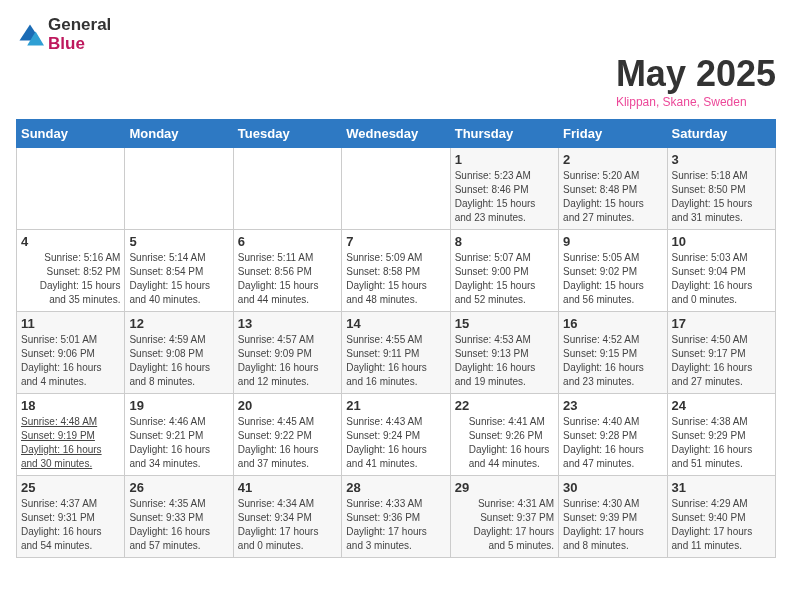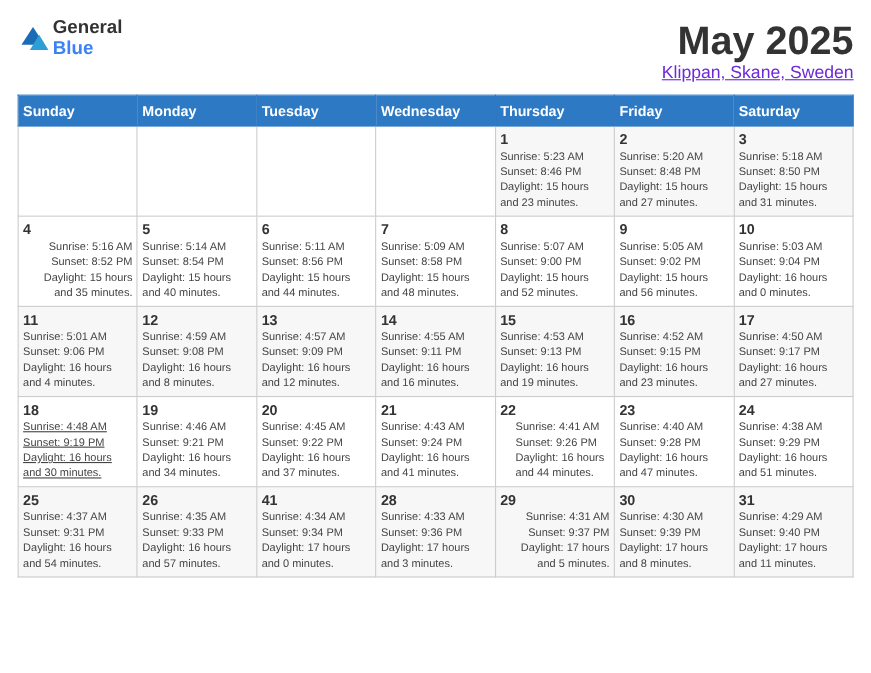--- a/index.html
+++ b/index.html
@@ -25,31 +25,31 @@
       display: flex;
       flex-direction: column;
       line-height: 1.1;
     }
     .logo-icon {
       width: 28px;
       height: 28px;
       margin-right: 2px;
     }
     .title-block {
-      text-align: right;
+      text-align: left;
+      margin-top: 37px;
     }
     .month-title {
       font-size: 36px;
       font-weight: bold;
       color: #333;
     }
     .location {
-      font-size: 16px;
-      color: #6d28d9;
-      text-decoration: underline;
+      font-size: 12px;
+      color: #ec4899;
     }
     table {
       width: 100%;
       border-collapse: collapse;
       table-layout: fixed;
     }
     thead tr th {
       background-color: #2e79c3;
       color: #fff;
       font-size: 13px;
@@ -90,21 +90,21 @@
 <body>
 
 <div class="header">
   <div class="logo">
     <svg class="logo-icon" viewBox="0 0 40 40">
       <polygon points="20,5 35,28 5,28" fill="#1a6bb5"></polygon>
       <polygon points="28,15 40,35 16,35" fill="#2e9fd4"></polygon>
     </svg>
     <div class="logo-text">
       <span style="font-size:17px;font-weight:bold;color:#333;">General</span>
-      <span style="font-size:17px;font-weight:bold;color:#3b82f6;">Blue</span>
+      <span style="font-size:17px;font-weight:bold;color:#be185d;">Blue</span>
     </div>
   </div>
   <div class="title-block">
     <div class="month-title">May 2025</div>
     <div class="location">Klippan, Skane, Sweden</div>
   </div>
 </div>
 
 <table>
   <thead>

